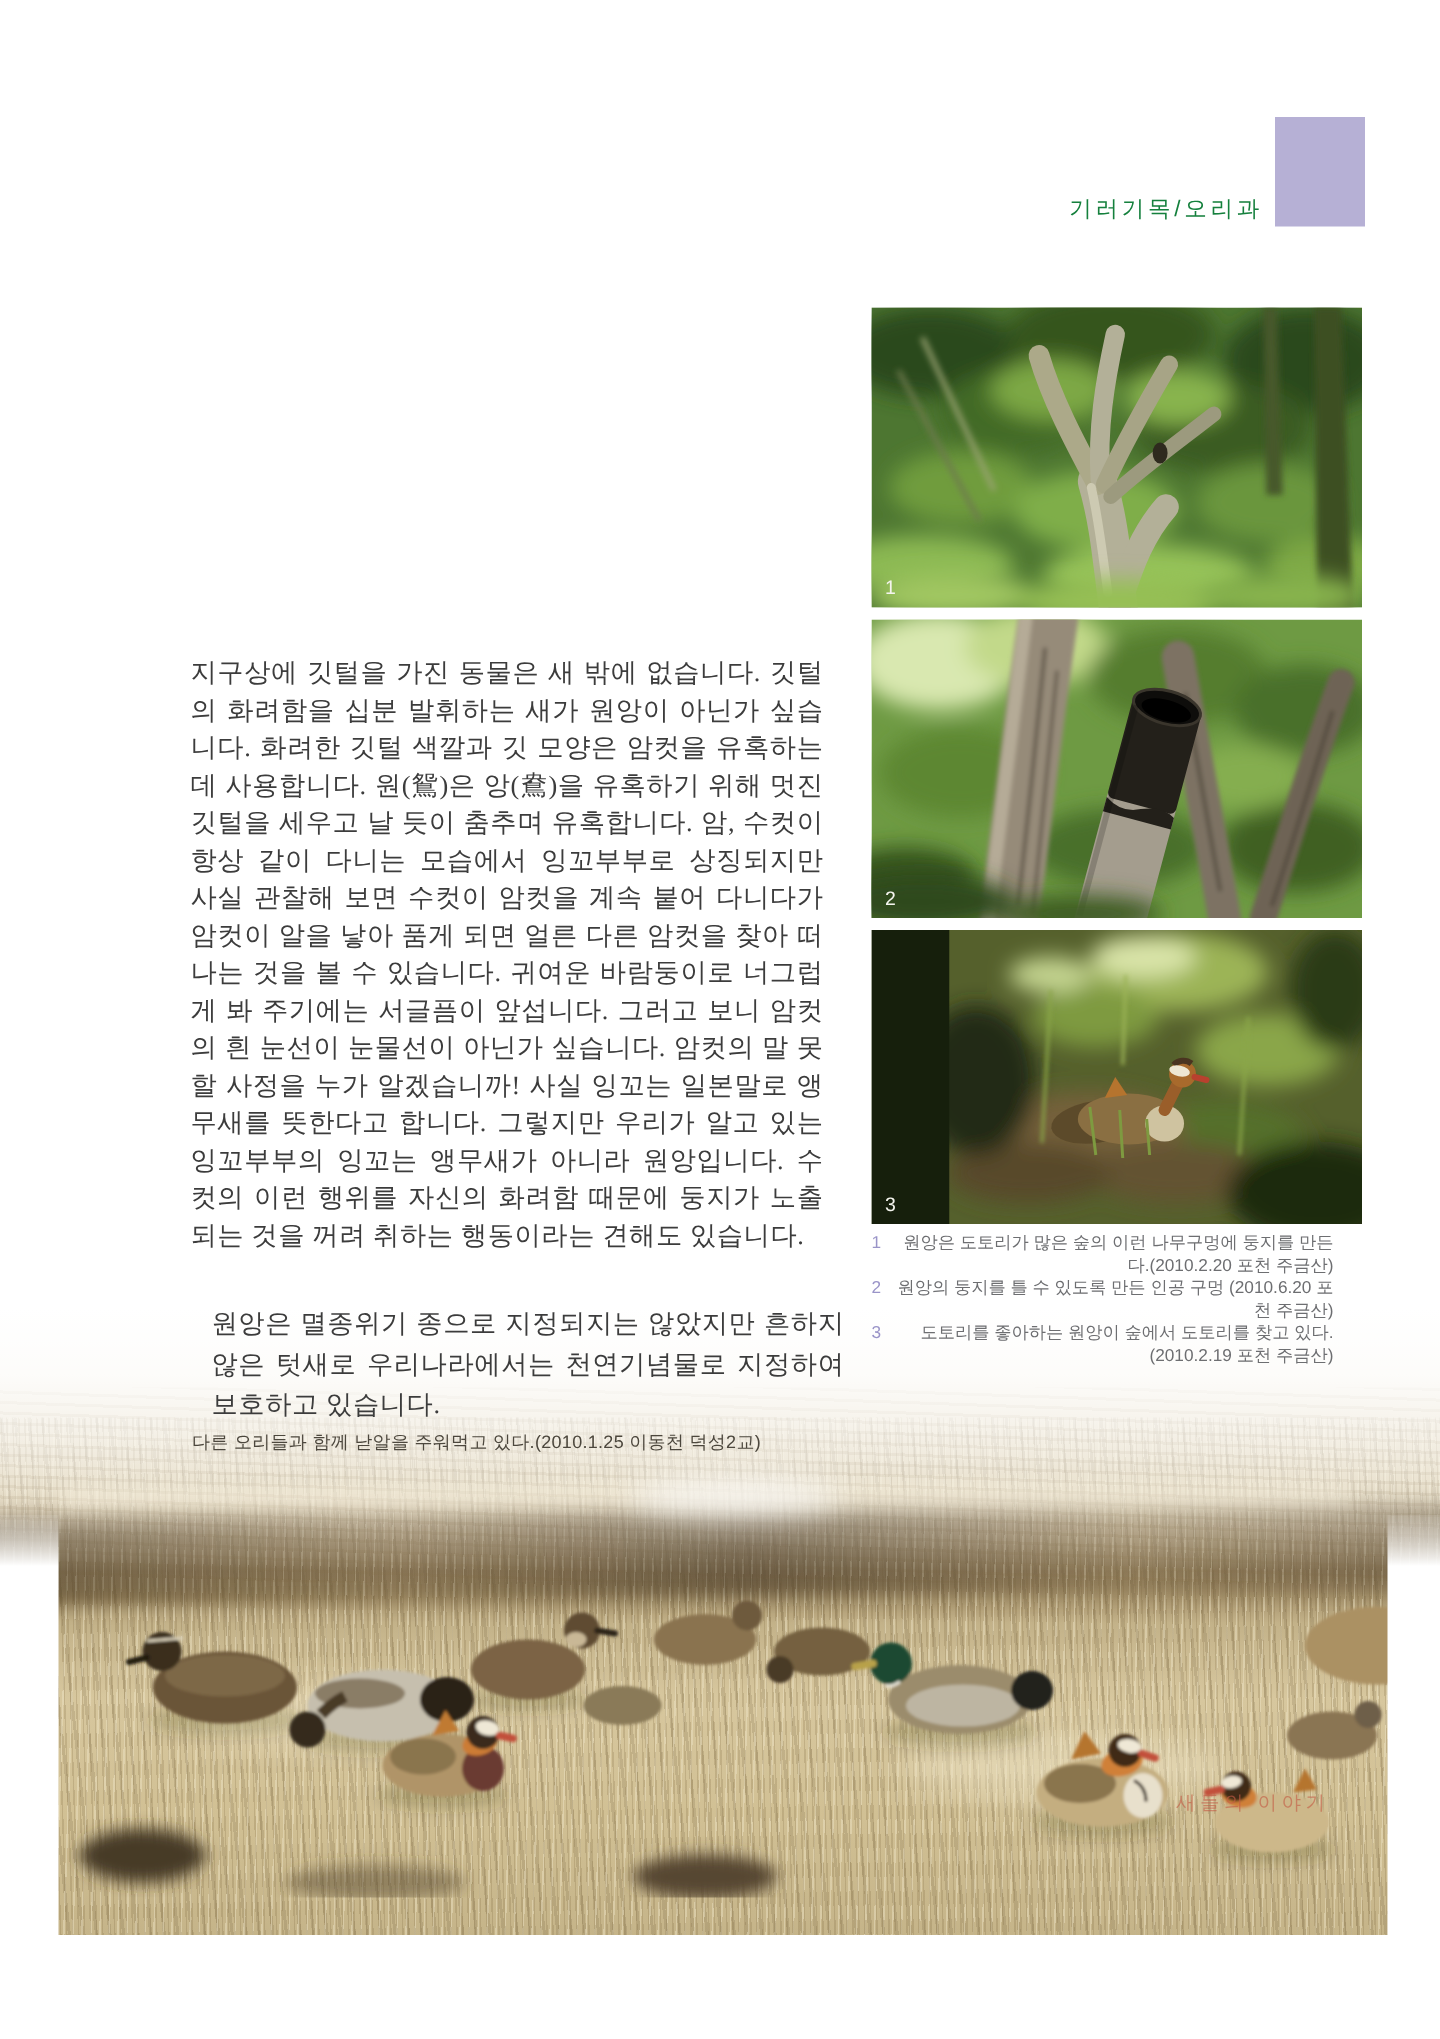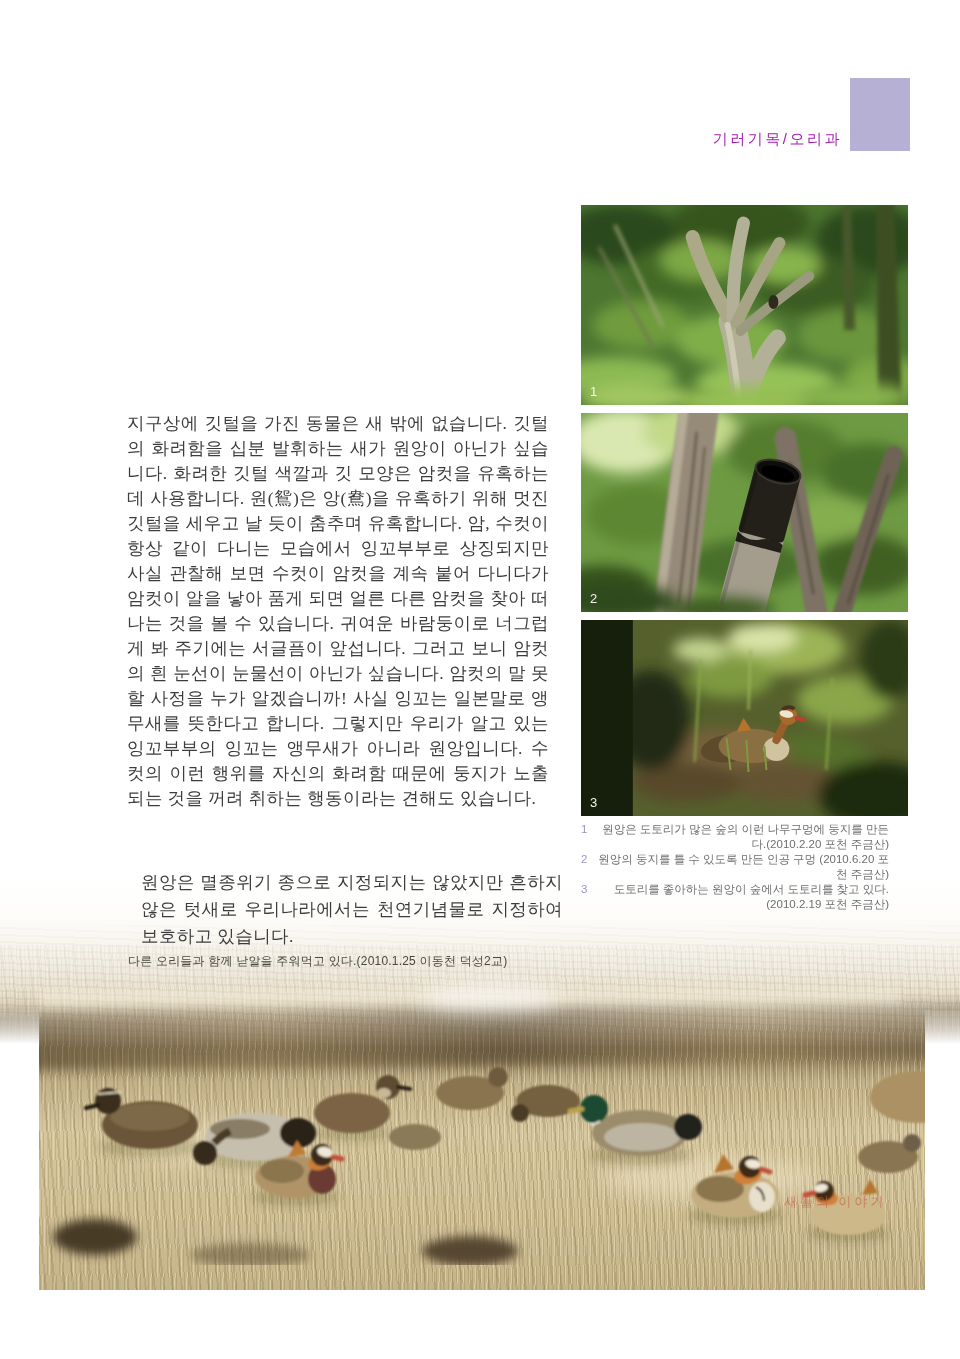--- a/index.html
+++ b/index.html
@@ -1,26 +1,26 @@
 <!DOCTYPE html>
 <html><head>
 <meta charset="utf-8">
 <style>
   html,body{margin:0;padding:0;background:#ffffff;}
   .page{position:relative;width:960px;height:1359px;background:#ffffff;overflow:hidden;
         font-family:"Liberation Sans","DejaVu Sans",sans-serif;}
   
   .accent-square{position:absolute;left:850px;top:78px;width:60px;height:73px;background:#b6b0d5;z-index:3;}
-  .section-label{position:absolute;top:130px;right:118px;font-size:15px;color:#a21caf;
+  .section-label{position:absolute;top:130px;right:118px;font-size:15px;color:#15803d;
         letter-spacing:2.5px;z-index:3;}
   
   .para{position:absolute;left:127px;width:422px;font-family:"Liberation Serif","DejaVu Serif",serif;
         font-size:17.5px;color:#3c3c3c;text-align:justify;word-break:break-all;letter-spacing:0.4px;z-index:4;}
   .p1{top:197px;line-height:27px;}
-  .p2{top:411px;line-height:25px;}
+  .p2{top:436px;line-height:25px;}
   .p3{top:869px;line-height:27px;margin-left:14px;}
   
   .side-photo{position:absolute;left:581px;width:327px;margin:0;padding:0;z-index:2;}
   .ph1{top:205px;height:200px;}
   .ph2{top:413px;height:199px;}
   .ph3{top:620px;height:196px;}
   .side-photo svg{display:block;width:100%;height:100%;}
   .photo-num{position:absolute;left:9px;bottom:6px;color:#f4f4ee;font-size:13px;z-index:5;
         font-family:"Liberation Sans","DejaVu Sans",sans-serif;}
   

